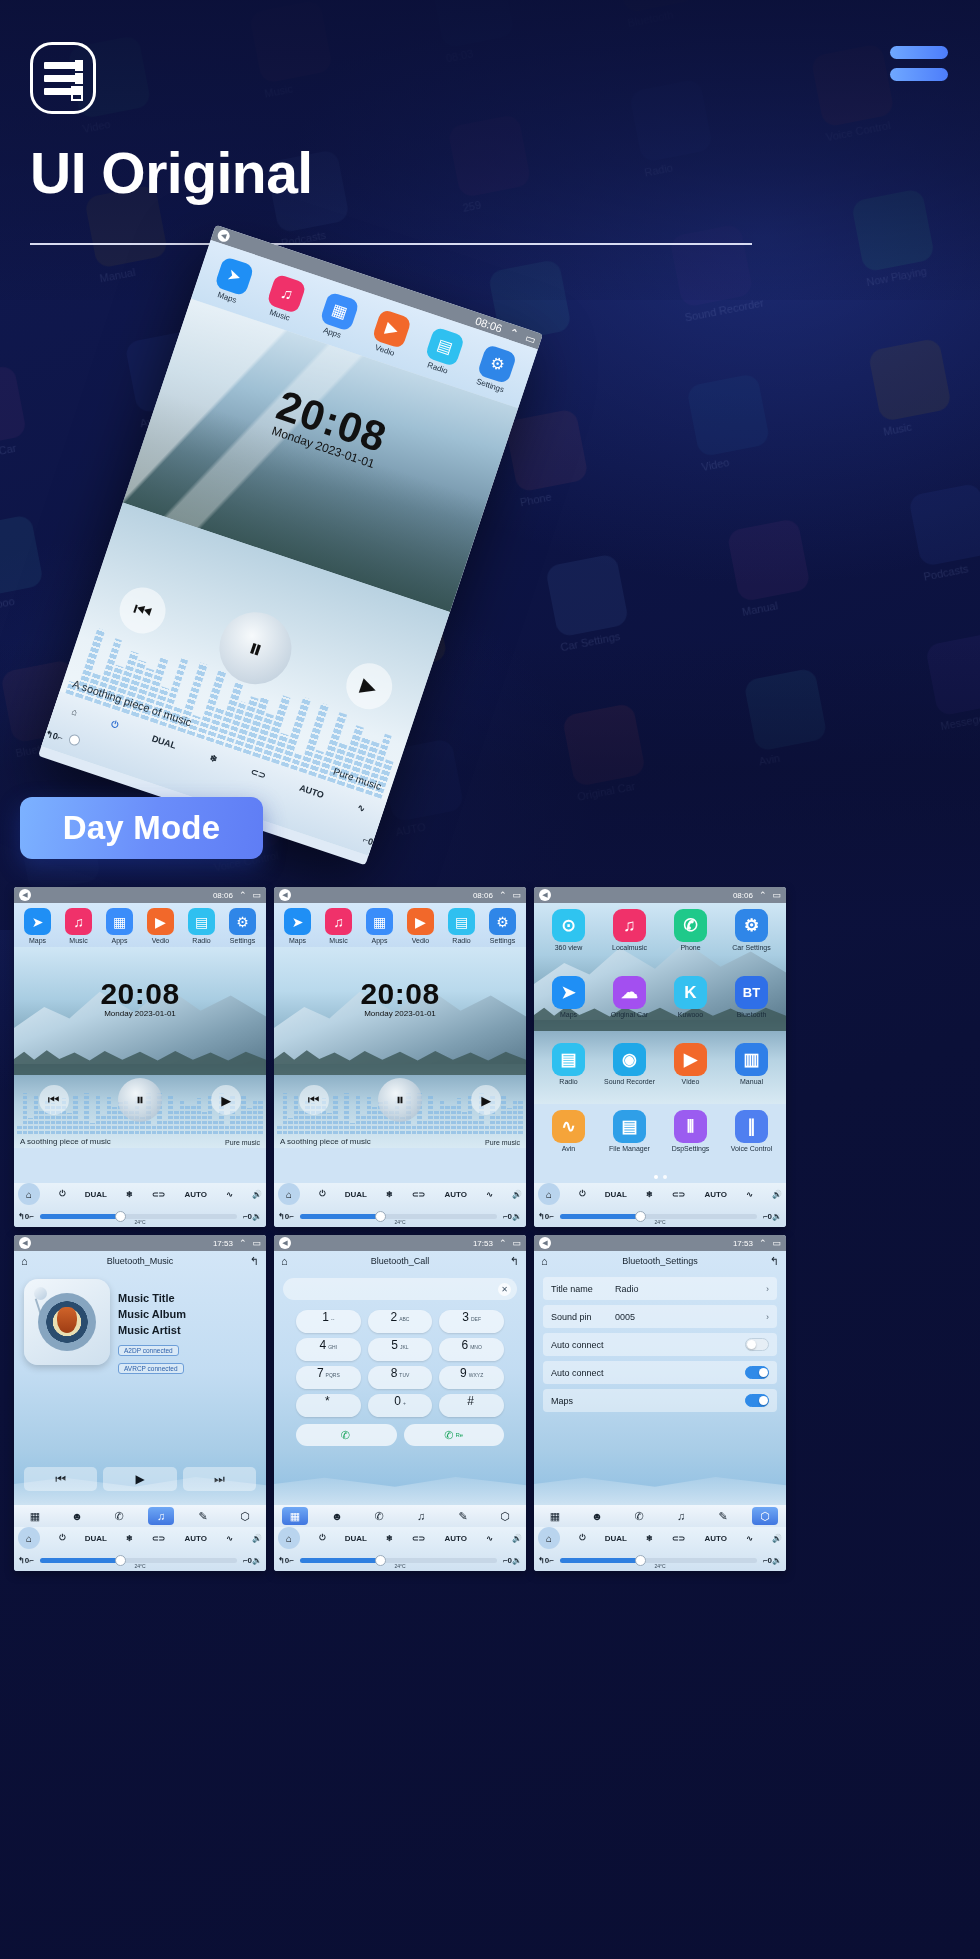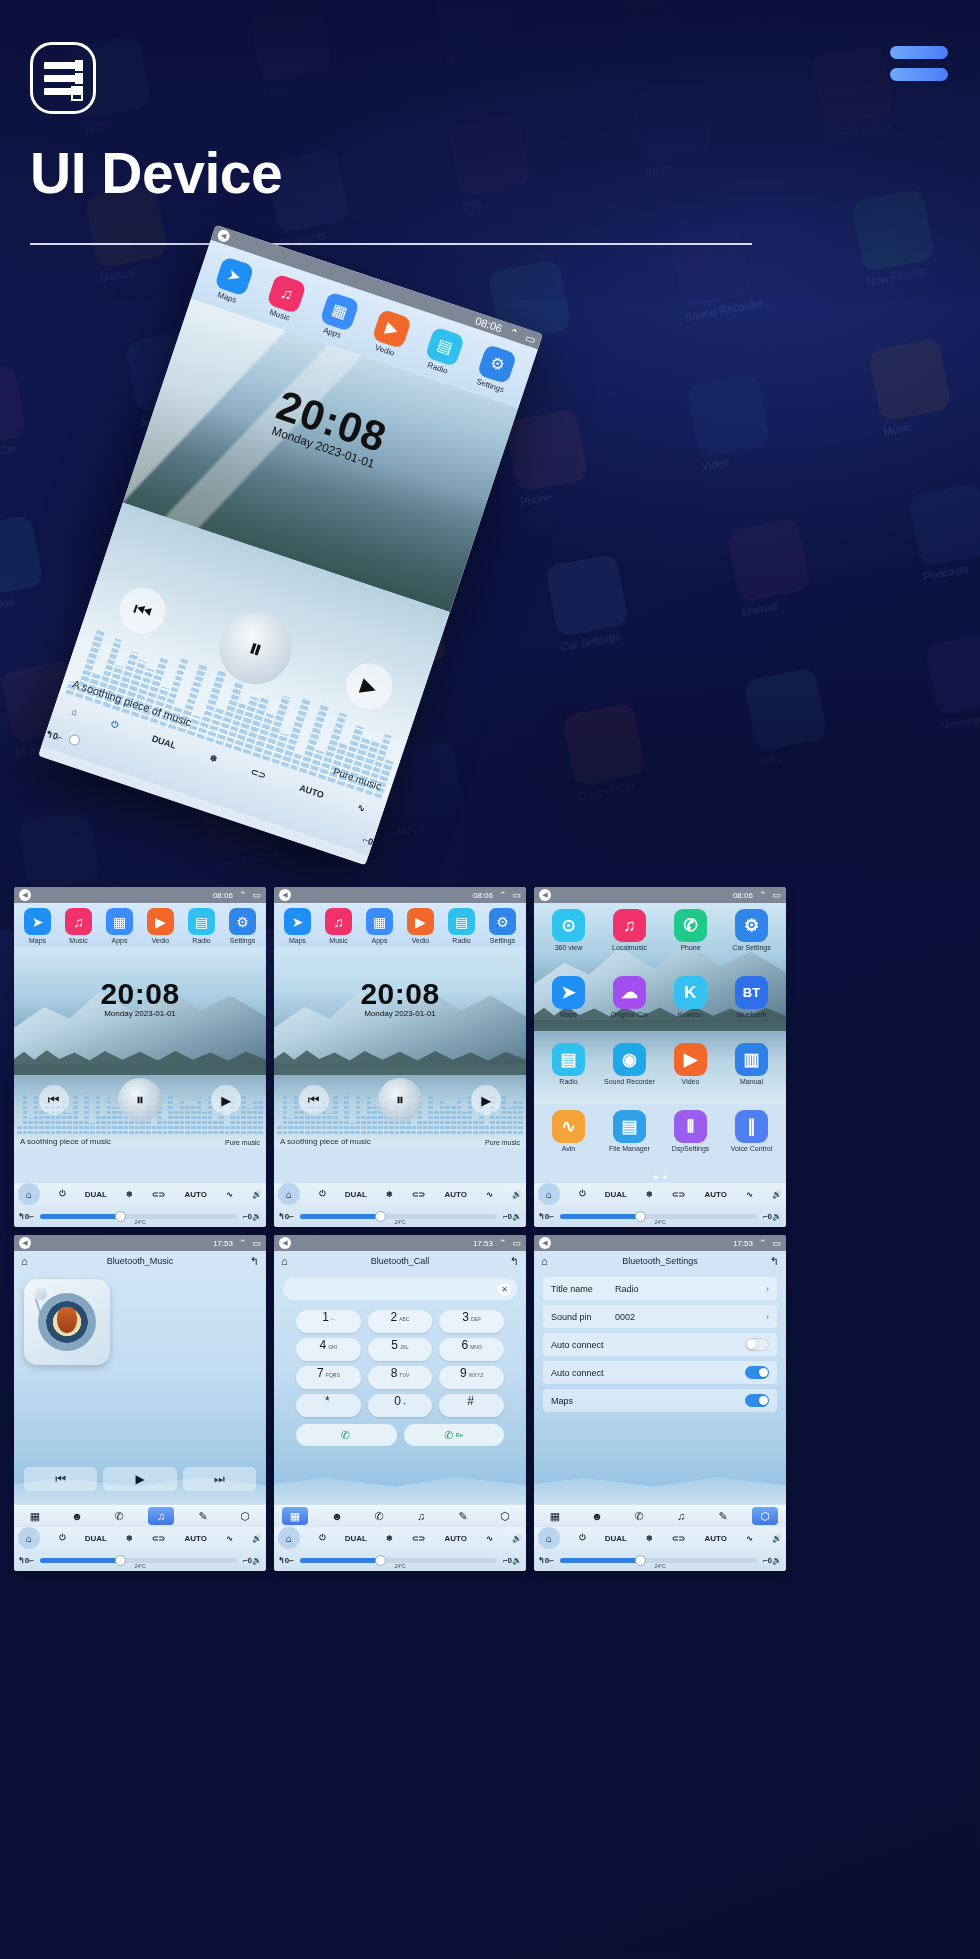--- a/index.html
+++ b/index.html
@@ -314,21 +314,21 @@
 
   <div class="logo">
     <i class="bar b1"></i>
       <i class="bar b2"></i>
       <i class="bar b3"></i>
   </div>
   <div class="menu-ic">
       <i></i>
       <i></i>
     </div>
-  <div class="title">UI Device</div>
+  <div class="title">UI Original</div>
   <div class="rule"></div>
 
   <div class="hero-wrap">
     <div class="hero">
       <div class="st hero-status">
         <div class="dotb">◀</div>
         <div class="hs-time">08:06</div>
         <div class="hs-ic">⌃</div>
         <div class="hs-ic">▭</div>
       </div>
@@ -424,20 +424,23 @@
             <span>⌐</span>
             <span style="flex:1"><span class="slider"><i></i><b></b></span></span>
             <span>⌐</span>
             <span>0</span>
           </div>
         </div>
       </div>
     </div>
   </div>
 
+  <div class="daymode">
+    <span>Day Mode</span>
+  </div>
 
   <div class="grid" id="grid">
       <div class="card">
         <div class="st">
     <div class="dotb">◀</div>
     <div class="tm">08:06</div>
     <div class="ic">⌃</div>
     <div class="ic">▭</div>
   </div>
         <div class="hrow">
@@ -794,20 +797,27 @@
       <div class="bt-hd">
         <span class="hm">⌂</span>
         <span class="ti">Bluetooth_Music</span>
         <span class="bk">↰</span>
           </div>
       <div class="mplayer">
         <div class="disc">
               <div class="arm"></div>
               <div class="ring"></div>
             </div>
+        <div class="mmeta">
+          <div class="ln">Music Title</div>
+          <div class="ln">Music Album</div>
+          <div class="ln">Music Artist</div>
+          <div class="chip">A2DP  connected</div><br>
+          <div class="chip">AVRCP connected</div>
+        </div>
           </div>
       <div class="mctrls">
             <div>⏮</div>
             <div>▶</div>
             <div>⏭</div>
           </div>
         </div>
         <div class="tabbar">
           <div class="tab ">
        <span>▦</span>
@@ -992,21 +1002,21 @@
         <span class="bk">↰</span>
           </div>
       <div class="setlist">
             <div class="setrow">
           <span class="k">Title name</span>
           <span class="v">Radio</span>
               <span class="ch">›</span>
             </div>
             <div class="setrow">
           <span class="k">Sound pin</span>
-          <span class="v">0002</span>
+          <span class="v">0005</span>
               <span class="ch">›</span>
             </div>
             <div class="setrow">
           <span class="k">Auto connect</span>
           <span class="v"></span>
               <span class="tgl ">
                 <i></i>
               </span>
             </div>
             <div class="setrow">

